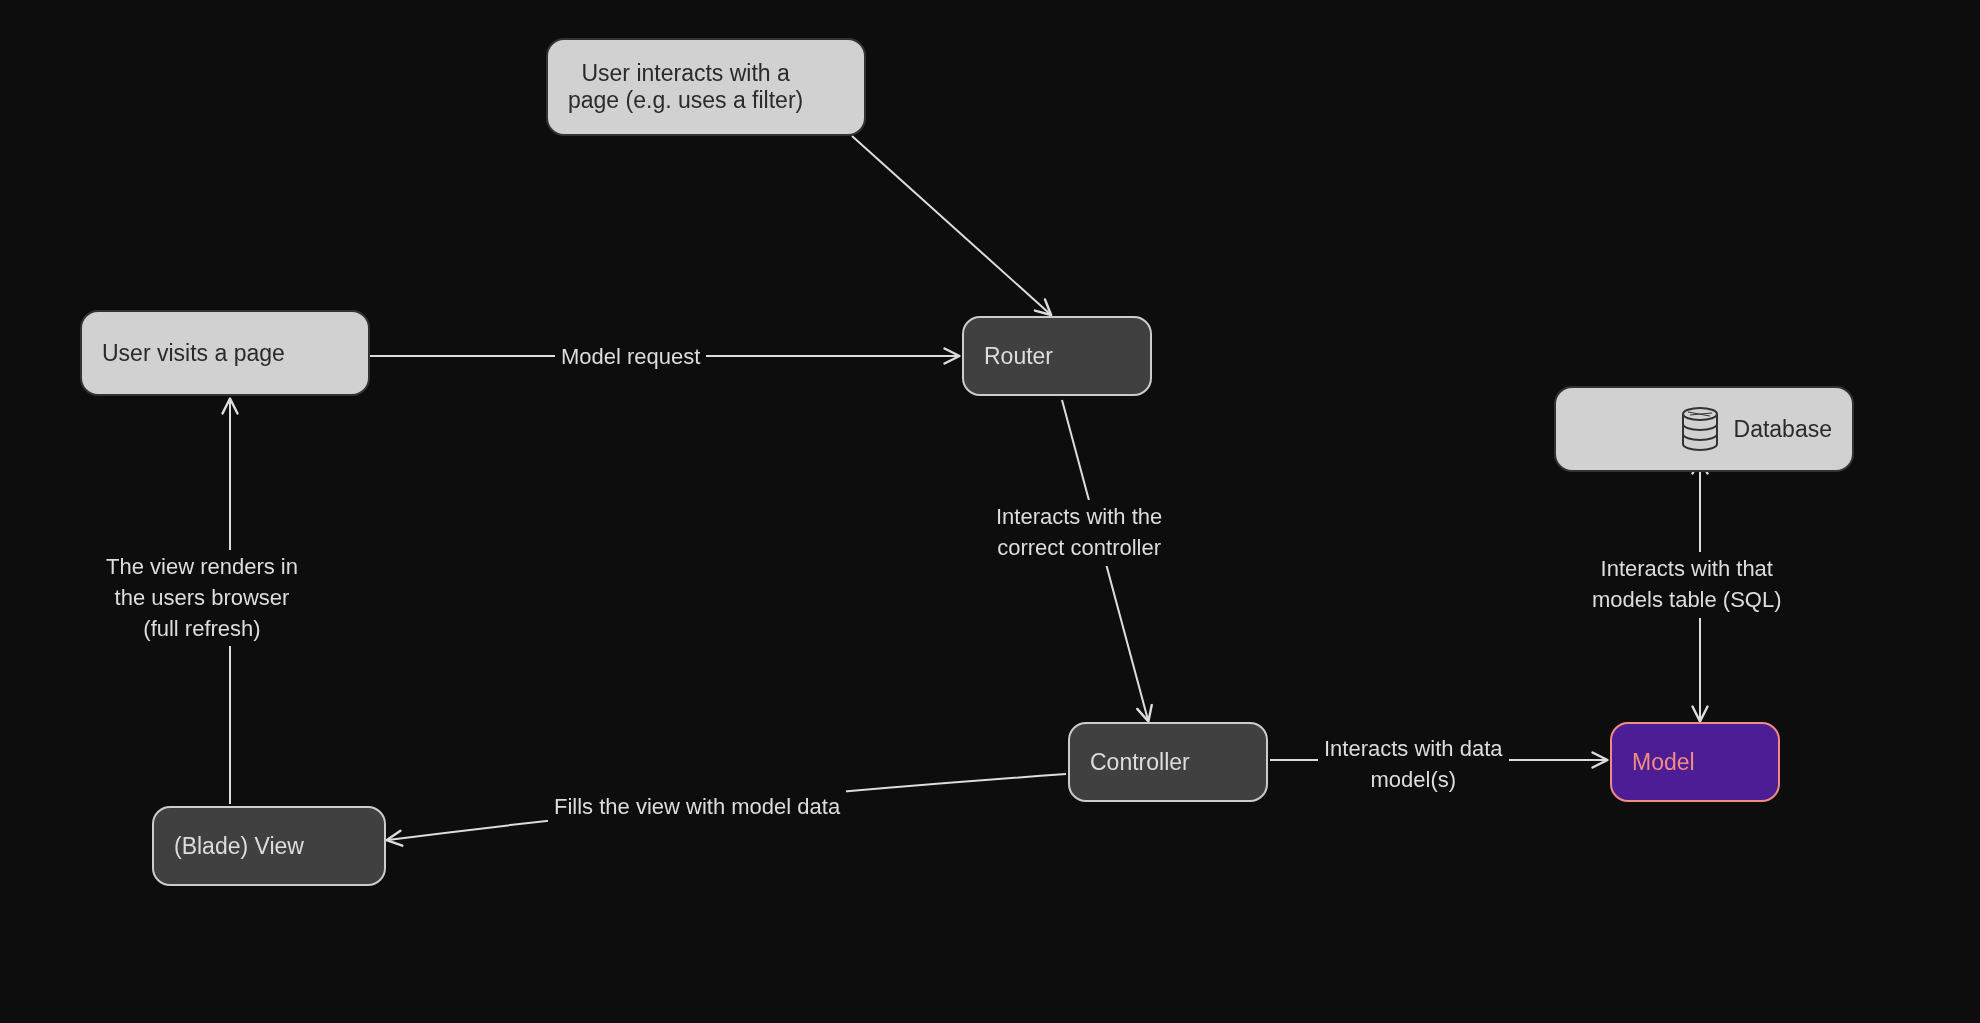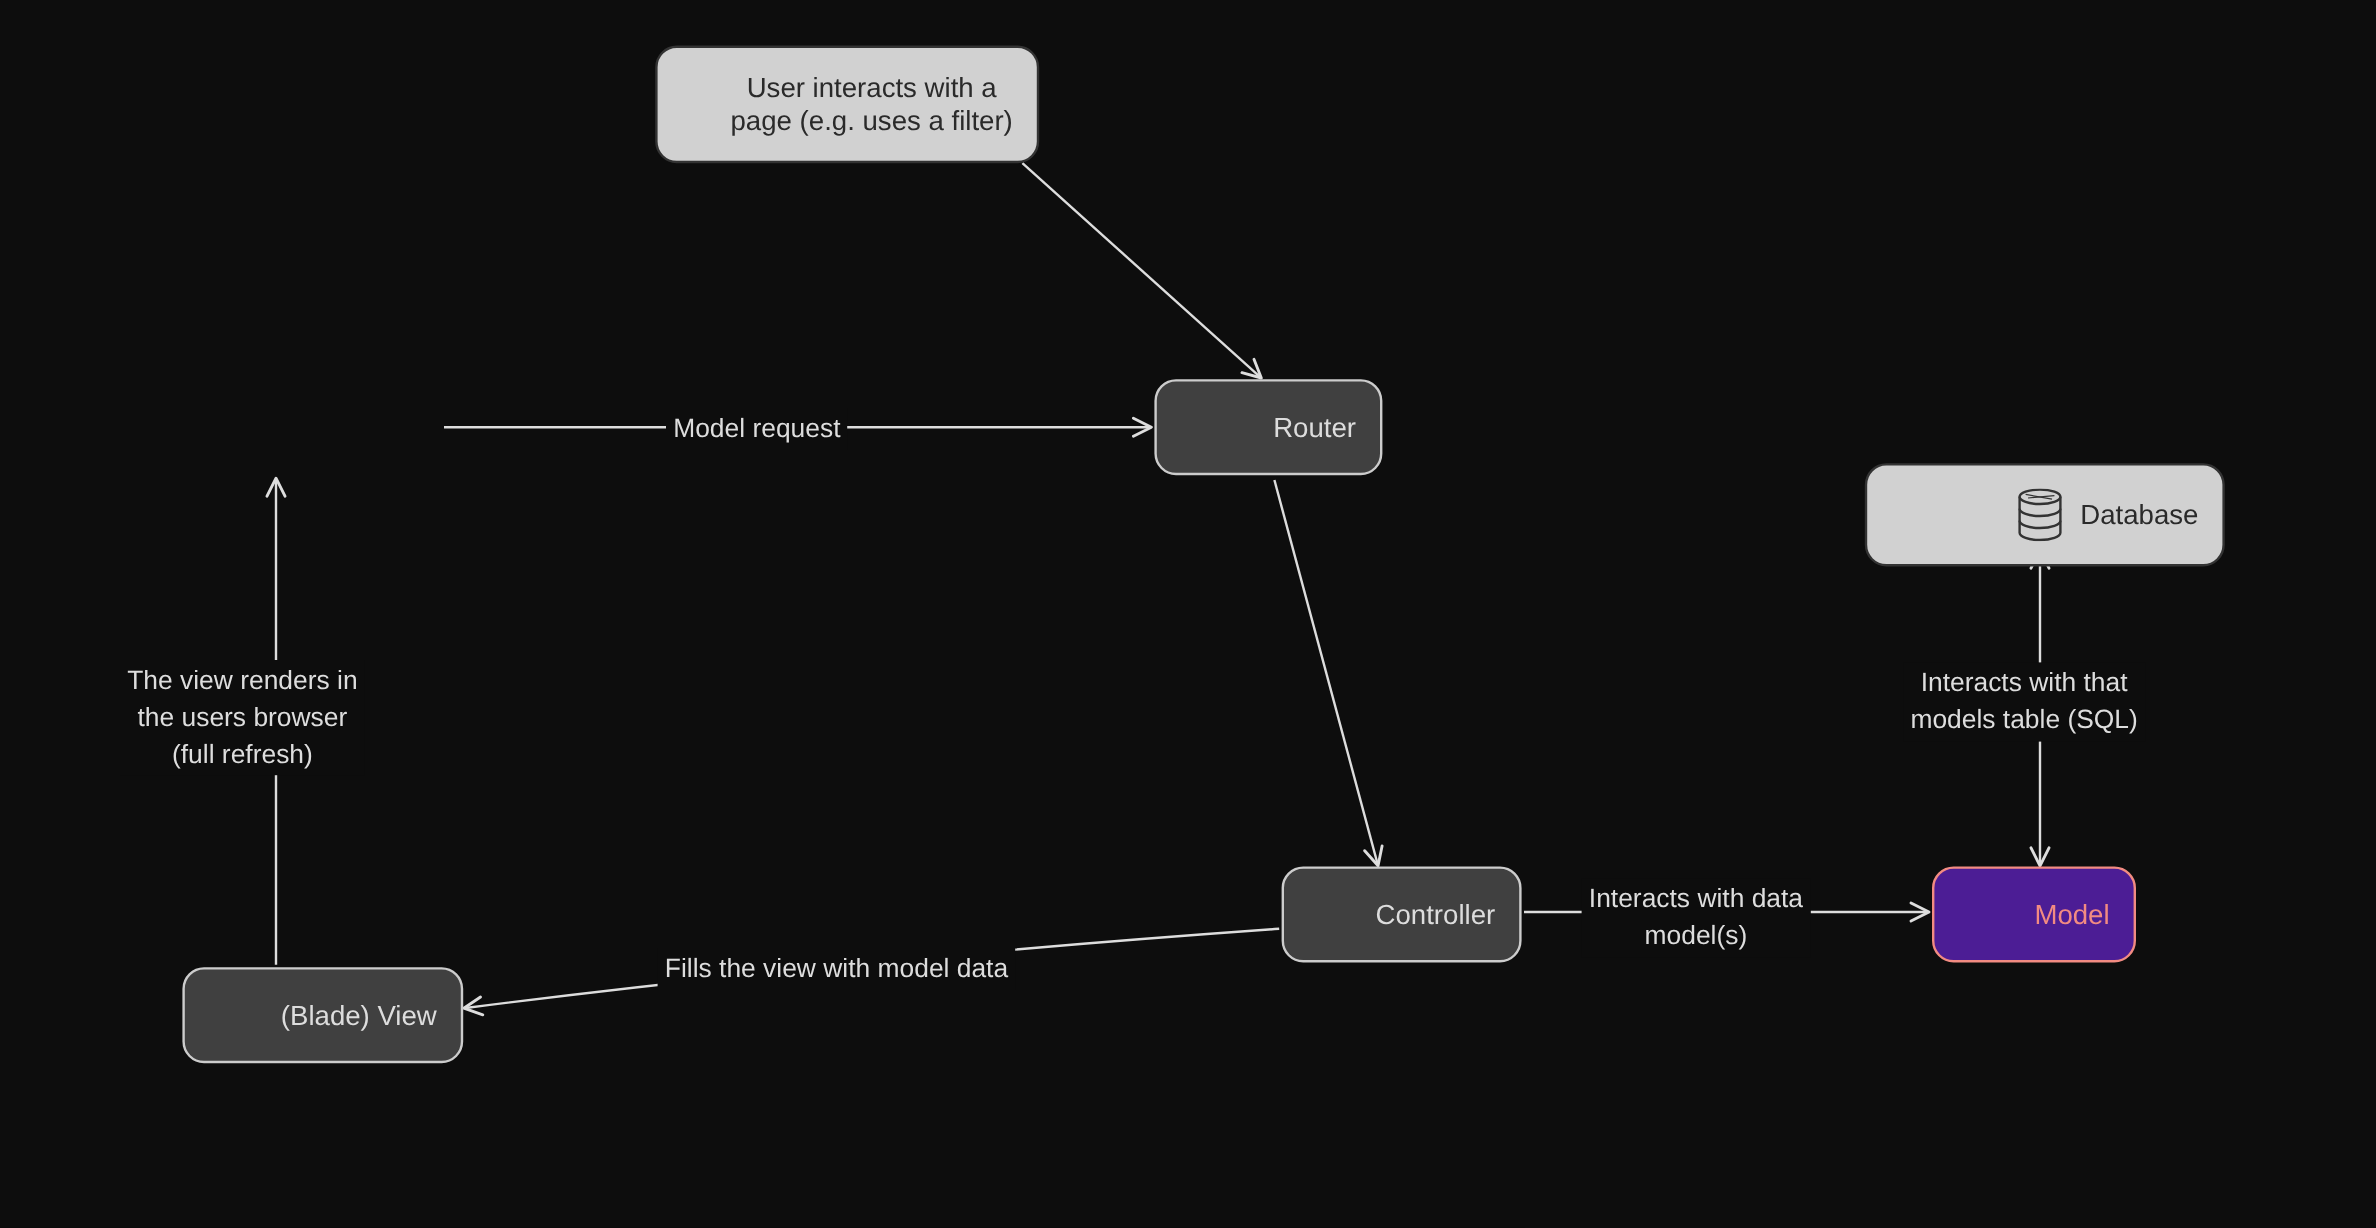--- a/index.html
+++ b/index.html
@@ -16,21 +16,21 @@
     position: relative;
     width: 1980px;
     height: 1023px;
   }
   .box {
     position: absolute;
     border-radius: 18px;
     border: 2px solid #ddd;
     display: flex;
     align-items: center;
-    justify-content: flex-end;
+    justify-content: flex-start;
     text-align: center;
     padding: 12px 20px;
     font-size: 23px;
     box-sizing: border-box;
   }
   .box-light {
     background: #d1d1d1;
     color: #2a2a2a;
     border-color: #333;
   }
@@ -89,20 +89,23 @@
 
     <line x1="1270" y1="760" x2="1606" y2="760" stroke="#ddd" stroke-width="2" marker-end="url(#arrow)"></line>
 
     <line x1="1700" y1="460" x2="1700" y2="720" stroke="#ddd" stroke-width="2" marker-start="url(#arrow)" marker-end="url(#arrow)"></line>
 
     <path d="M 1066 774 Q 700 800 388 840" fill="none" stroke="#ddd" stroke-width="2" marker-end="url(#arrow)"></path>
 
     <line x1="230" y1="804" x2="230" y2="400" stroke="#ddd" stroke-width="2" marker-end="url(#arrow)"></line>
   </svg>
 
+  <div class="box box-light" style="left:80px; top:310px; width:290px; height:86px;">
+    <span>User visits a page</span>
+  </div>
 
   <div class="box box-light" style="left:546px; top:38px; width:320px; height:98px;">
     <span style="white-space:pre-line;">User interacts with a
 page (e.g. uses a filter)</span>
   </div>
 
   <div class="box box-dark" style="left:962px; top:316px; width:190px; height:80px;">
     <span>Router</span>
   </div>
 
@@ -125,20 +128,22 @@
       <path d="M3 17 v10 a17 6 0 0 0 34 0 v-10" fill="none" stroke="#333" stroke-width="2"></path>
       <path d="M3 27 v10 a17 6 0 0 0 34 0 v-10" fill="none" stroke="#333" stroke-width="2"></path>
       <line x1="8" y1="5" x2="30" y2="9" stroke="#333" stroke-width="1"></line>
       <line x1="10" y1="8" x2="32" y2="6" stroke="#333" stroke-width="1"></line>
     </svg>
     <span>Database</span>
   </div>
 
   <div class="edge-label" style="left:555px; top:340px;">Model request</div>
 
+  <div class="edge-label" style="left:990px; top:500px; text-align:center;">Interacts with the
+correct controller</div>
 
   <div class="edge-label" style="left:1318px; top:732px; text-align:center;">Interacts with data
 model(s)</div>
 
   <div class="edge-label" style="left:1586px; top:552px; text-align:center;">Interacts with that
 models table (SQL)</div>
 
   <div class="edge-label" style="left:548px; top:790px;">Fills the view with model data</div>
 
   <div class="edge-label" style="left:100px; top:550px; text-align:center;">The view renders in

